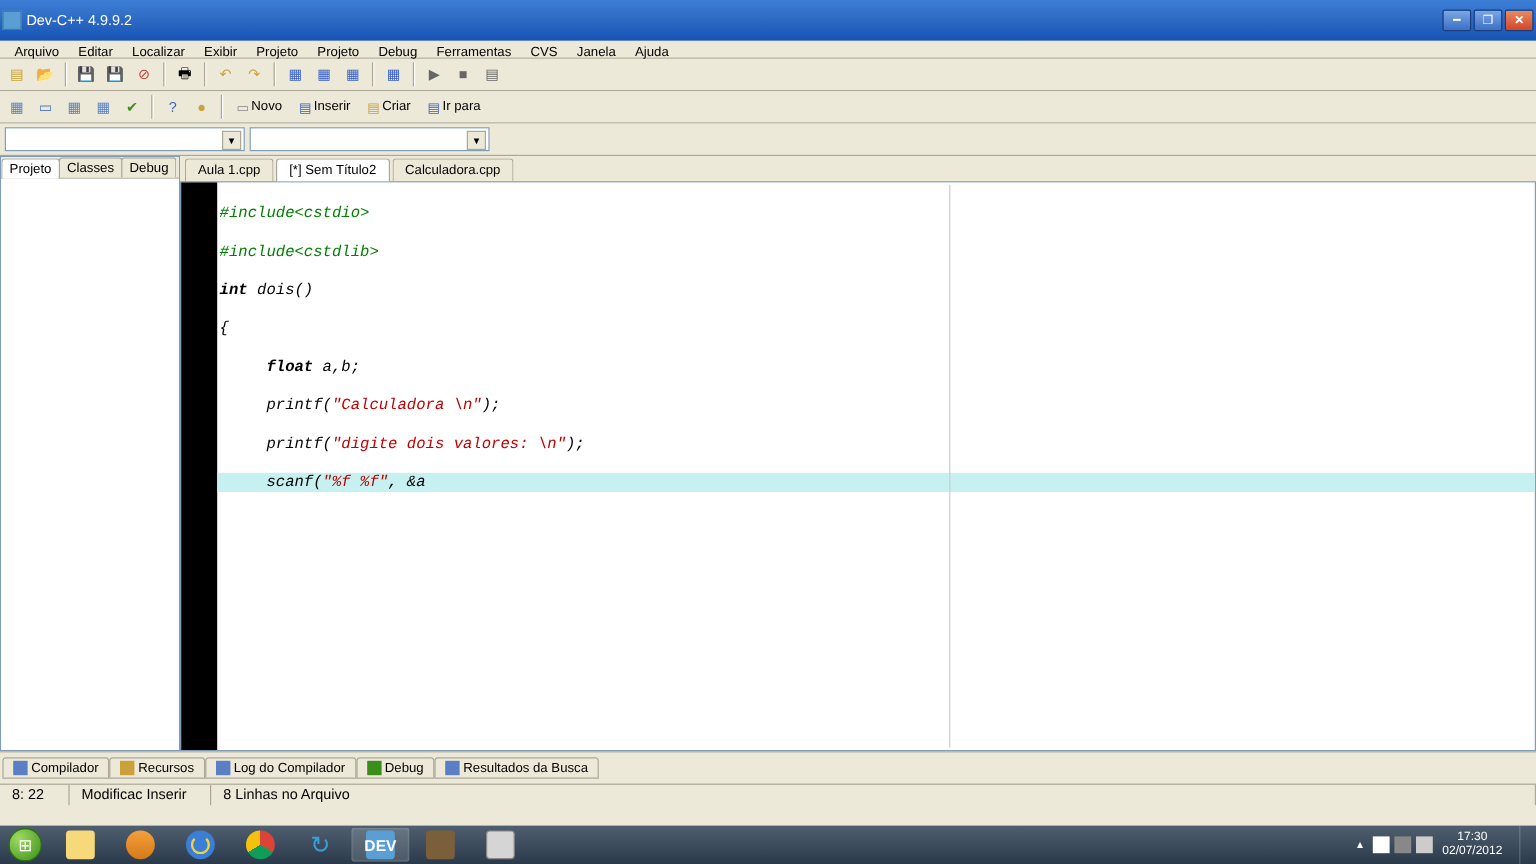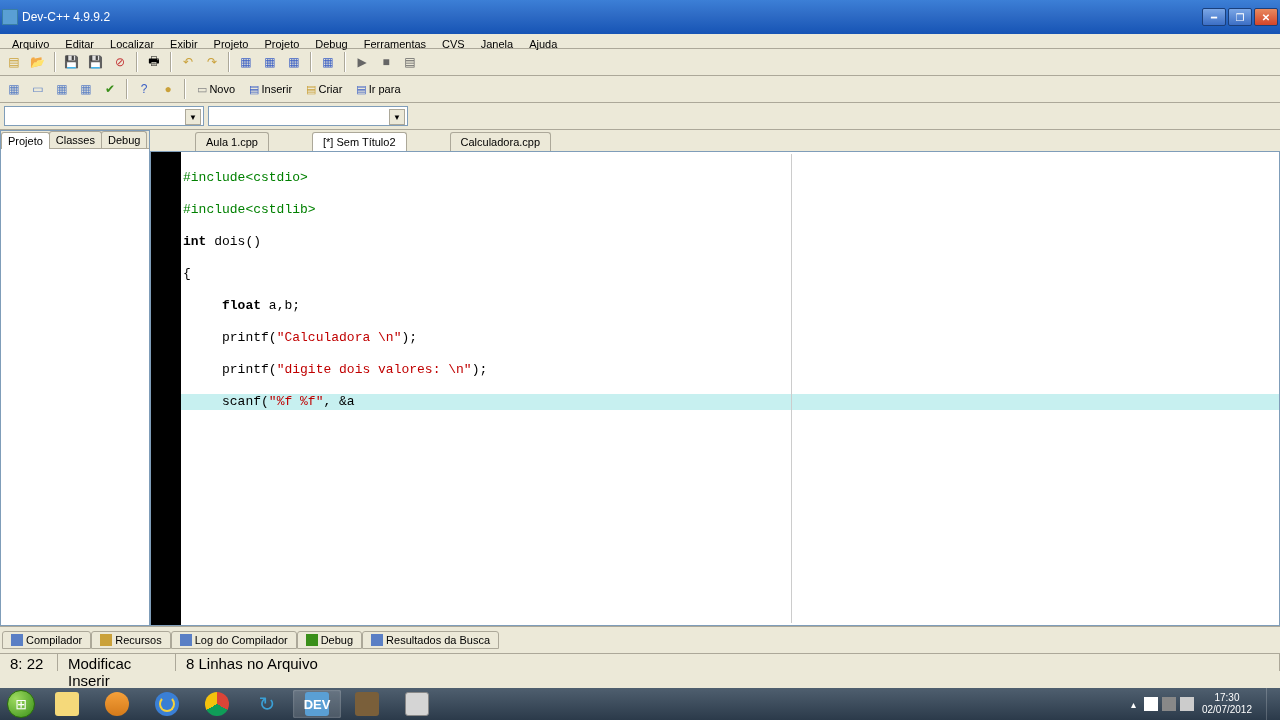--- a/index.html
+++ b/index.html
@@ -25,38 +25,38 @@
 
 .main-area { display: flex; height: 496px; background: #ece9d8; }
 .side-panel { width: 150px; background: white; border: 1px solid #7f9db9; display: flex; flex-direction: column; }
 .side-tabs { display: flex; background: #ece9d8; border-bottom: 1px solid #aca899; }
 .side-tab { padding: 2px 6px; border: 1px solid #aca899; border-bottom: none; background: #ece9d8; margin-right: -1px; cursor: pointer; font-size: 11px; border-radius: 3px 3px 0 0; }
 .side-tab.active { background: white; position: relative; top: 1px; }
 .side-content { flex: 1; background: white; }
 
 .editor-area { flex: 1; display: flex; flex-direction: column; }
 .file-tabs { display: flex; background: #ece9d8; padding-top: 2px; padding-left: 4px; }
-.file-tab { padding: 3px 10px; border: 1px solid #aca899; border-bottom: none; background: #ece9d8; margin-right: 2px; cursor: pointer; border-radius: 3px 3px 0 0; margin-left: 41px; }
+.file-tab { padding: 3px 10px; border: 1px solid #aca899; border-bottom: none; background: #ece9d8; margin-right: 2px; cursor: pointer; border-radius: 3px 3px 0 0; }
 .file-tab.active { background: white; position: relative; z-index: 2; }
-.editor { flex: 1; background: white; border: 1px solid #7f9db9; display: flex; }
+.editor { flex: 1; background: white; border: 1px solid #7f9db9; display: flex; font-style: italic; }
 .gutter { width: 30px; background: #000; }
 .code { flex: 1; font-family: 'Courier New', monospace; font-size: 13px; padding: 2px 0; line-height: 16px; white-space: pre; position: relative; }
 .code-line { padding-left: 2px; }
 .line-highlight { background: #c7f0f0; }
 .kw { color: #000; font-weight: bold; }
 .pp { color: #008000; }
 .str { color: #c00000; }
 .cursor-line { position: absolute; right: 0; width: 488px; top: 2px; bottom: 2px; border-left: 1px solid #ccc; pointer-events: none; }
 
 .bottom-tabs { display: flex; background: #ece9d8; padding: 4px 2px; border-top: 1px solid #aca899; }
 .bottom-tab { display: flex; align-items: center; gap: 3px; padding: 2px 8px; border: 1px solid #aca899; background: #ece9d8; cursor: pointer; margin-right: 0; border-radius: 3px 3px 0 0; }
 .bottom-tab .ico { width: 12px; height: 12px; }
 
 .statusbar { display: flex; background: #ece9d8; border-top: 1px solid #aca899; height: 18px; }
-.status-cell { padding: 1px 10px; border-right: 1px solid #aca899; font-size: 15px; }
+.status-cell { padding: 1px 10px; border-right: 1px solid #aca899; font-size: 12px; }
 
 .taskbar { position: absolute; bottom: 0; left: 0; right: 0; height: 32px; background: linear-gradient(to bottom, #4f5f6f 0%, #2b3a4a 100%); display: flex; align-items: center; }
 .start-btn { width: 42px; height: 32px; display: flex; align-items: center; justify-content: center; cursor: pointer; }
 .start-orb { width: 28px; height: 28px; border-radius: 50%; background: radial-gradient(circle at 30% 30%, #9edb5f, #3a8f1a); border: 1px solid #2a6f0a; display: flex; align-items: center; justify-content: center; color: white; font-size: 14px; }
 .task-btn { width: 48px; height: 28px; display: flex; align-items: center; justify-content: center; cursor: pointer; margin: 0 1px; border-radius: 2px; }
 .task-btn.active { background: rgba(255,255,255,0.15); box-shadow: inset 0 0 2px rgba(255,255,255,0.4); }
 .task-btn .app-ico { width: 24px; height: 24px; border-radius: 3px; }
 .tray { margin-left: auto; display: flex; align-items: center; gap: 8px; padding-right: 4px; color: white; font-size: 10px; }
 .tray-icons { display: flex; gap: 4px; }
 .tray-ico { width: 14px; height: 14px; }

